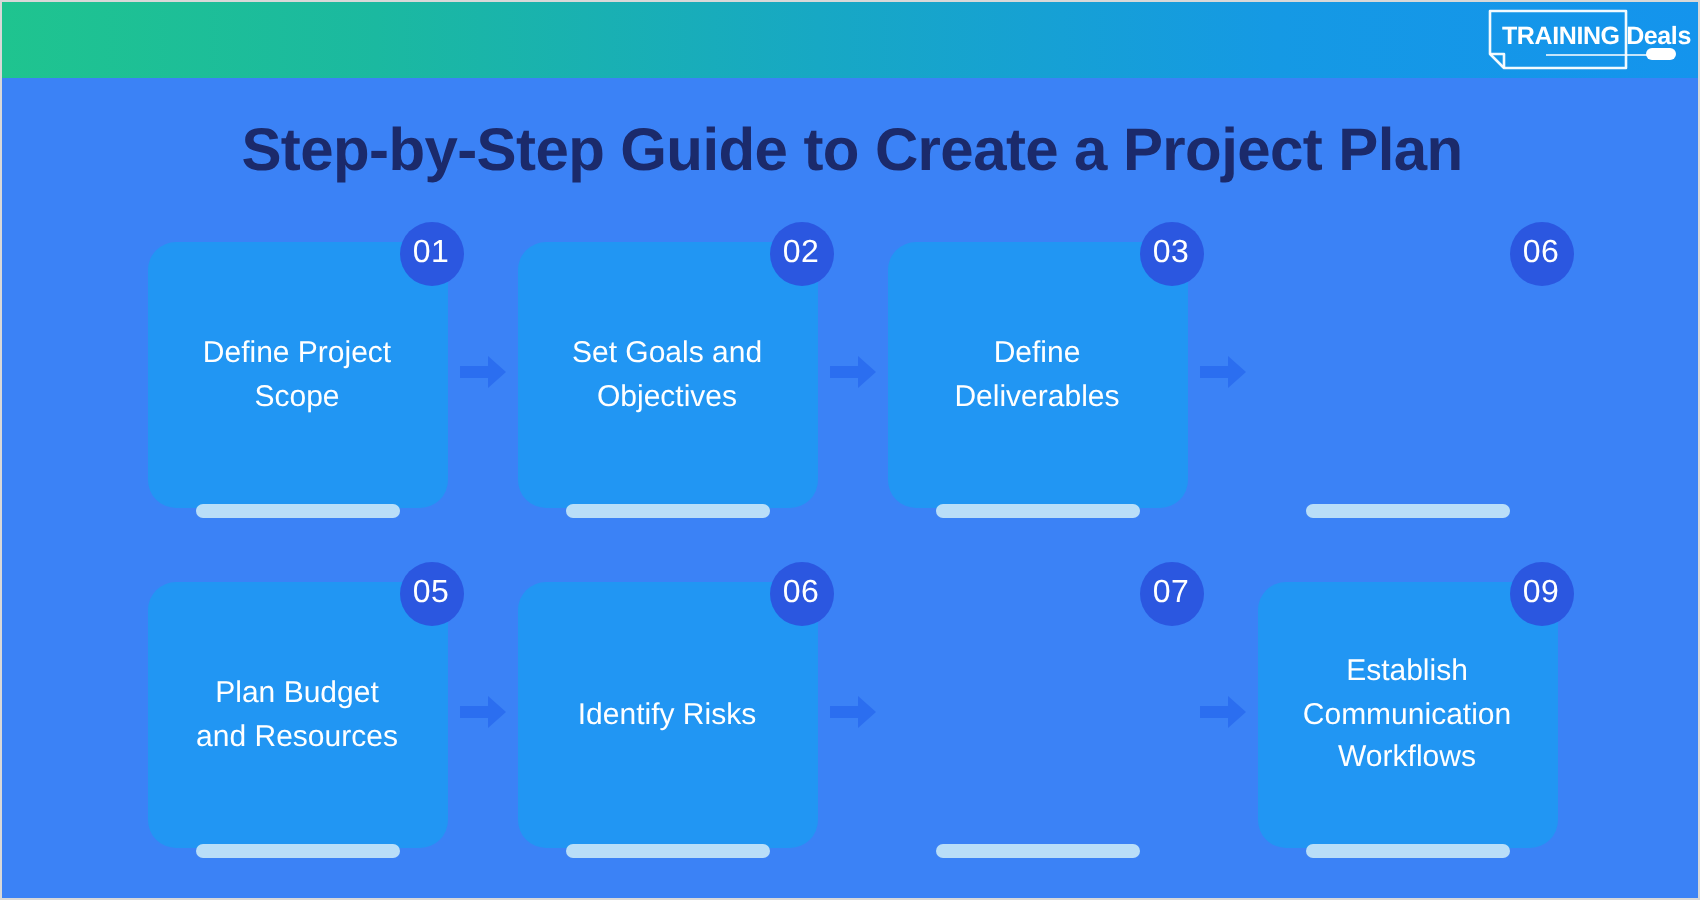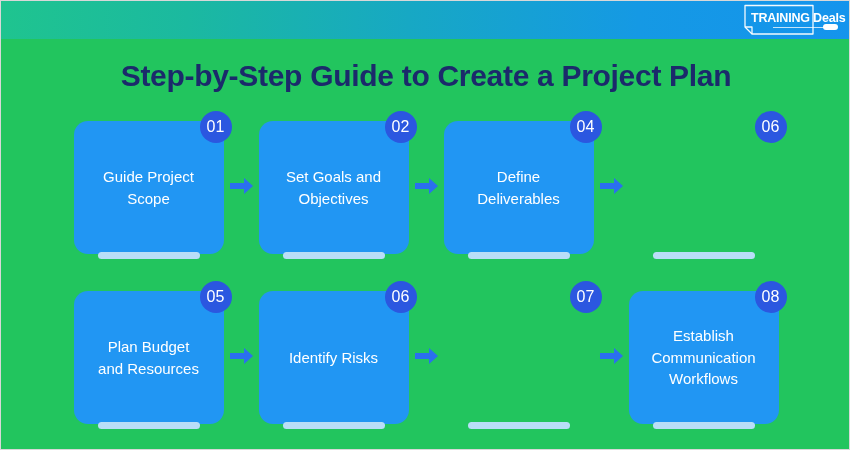--- a/index.html
+++ b/index.html
@@ -8,21 +8,21 @@
     background: #ffffff;
   }
   body {
     font-family: "Liberation Sans", sans-serif;
   }
 
   .canvas {
     position: relative;
     width: 850px;
     height: 450px;
-    background: #22c55e;
+    background: #3b82f6;
     box-sizing: border-box;
     border: 1px solid #d8d8d8;
     overflow: hidden;
     padding-left: 24px;
   }
 
   
   .header-bar {
     position: absolute;
     left: 0;
@@ -198,21 +198,21 @@
   </div>
 
   <div class="page-title">Step-by-Step Guide to Create a Project Plan</div>
 
   <div class="rows">
 
     <div class="row">
 
       <div class="step">
         <div class="card">
-          <div class="card-label">Guide Project
+          <div class="card-label">Define Project
 Scope</div>
         </div>
         <div class="card-stack"></div>
         <div class="badge">01</div>
       </div>
 
       <div class="arrow">
         <svg width="24" height="18" viewBox="0 0 24 18">
           <path d="M0 6 L14 6 L14 1 L23 9 L14 17 L14 12 L0 12 Z" fill="#2b6ef0"></path>
         </svg>
@@ -232,21 +232,21 @@
           <path d="M0 6 L14 6 L14 1 L23 9 L14 17 L14 12 L0 12 Z" fill="#2b6ef0"></path>
         </svg>
       </div>
 
       <div class="step">
         <div class="card">
           <div class="card-label">Define
 Deliverables</div>
         </div>
         <div class="card-stack"></div>
-        <div class="badge">04</div>
+        <div class="badge">03</div>
       </div>
 
       <div class="arrow">
         <svg width="24" height="18" viewBox="0 0 24 18">
           <path d="M0 6 L14 6 L14 1 L23 9 L14 17 L14 12 L0 12 Z" fill="#2b6ef0"></path>
         </svg>
       </div>
 
       <div class="step">
         <div class="card-stack"></div>
@@ -297,20 +297,20 @@
         </svg>
       </div>
 
       <div class="step">
         <div class="card">
           <div class="card-label">Establish
 Communication
 Workflows</div>
         </div>
         <div class="card-stack"></div>
-        <div class="badge">08</div>
+        <div class="badge">09</div>
       </div>
 
     </div>
 
   </div>
 
 </div>
 
 </body></html>

